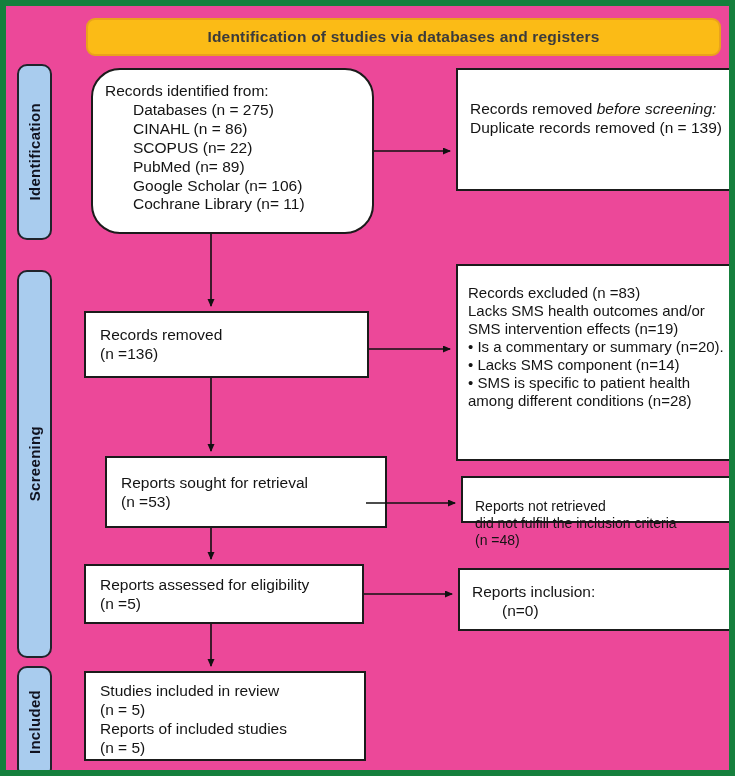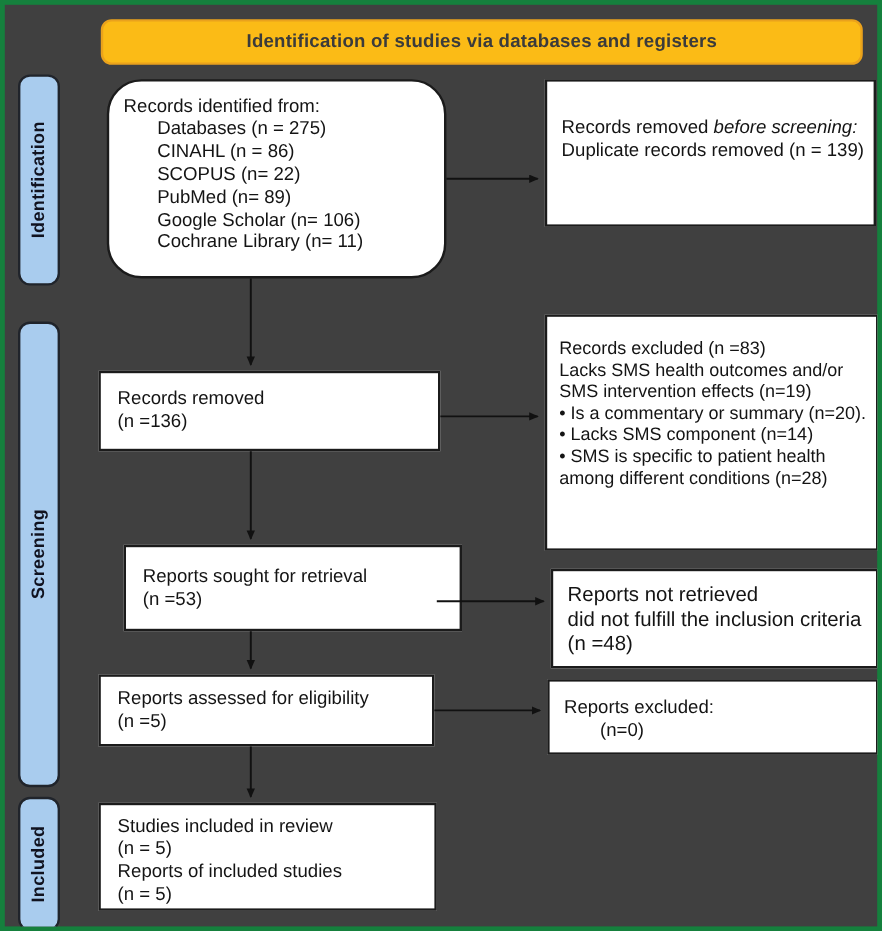--- a/index.html
+++ b/index.html
@@ -1,20 +1,20 @@
 <!DOCTYPE html>
 <html><head>
 <meta charset="utf-8">
 <style>
   html,body{margin:0;padding:0;background:#fff;}
   #page{
     position:relative;
     width:735px;height:776px;
-    background:#404040;
-    border:4px solid #15803d;
+    background:#ec4899;
+    border:6px solid #15803d;
     box-sizing:border-box;
     font-family:"Liberation Sans", sans-serif;
     color:#1a1a1a;
     overflow:hidden;
   }
   
   .banner{
     position:absolute;left:80px;top:12px;width:635px;height:38px;
     background:#FBBB16;border:2px solid #EAA21C;border-radius:9px;
     box-sizing:border-box;
@@ -42,21 +42,21 @@
     box-sizing:border-box;
     font-size:15.5px;line-height:1.22;color:#141414;
   }
   #box-records-identified{left:85px;top:62px;width:283px;height:166px;padding:12px 8px 0 12px;border-radius:29px;}
   #box-records-identified .indent{display:block;margin-left:28px;}
   #box-records-removed{left:450px;top:62px;width:276px;height:123px;padding:30px 8px 0 12px;}
   #box-records-removed .indent{display:block;}
   #box-records-screened{left:78px;top:305px;width:285px;height:67px;padding:13px 10px 0 14px;}
   #box-records-excluded{left:450px;top:258px;width:278px;height:197px;padding:18px 4px 0 10px;font-size:15px;line-height:1.2;}
   #box-reports-sought{left:78px;top:450px;width:282px;height:72px;padding:16px 10px 0 14px;margin-left:21px;}
-  #box-reports-not-retrieved{left:455px;top:470px;width:273px;height:83px;padding:10px 4px 0 12px;font-size:17px;}
+  #box-reports-not-retrieved{left:455px;top:470px;width:273px;height:47px;padding:20px 4px 0 12px;font-size:14px;}
   #box-reports-assessed{left:78px;top:558px;width:280px;height:60px;padding:10px 10px 0 14px;}
   #box-reports-excluded{left:452px;top:562px;width:276px;height:63px;padding:13px 8px 0 12px;}
   #box-reports-excluded .indent{display:block;margin-left:30px;}
   #box-studies-included{left:78px;top:665px;width:282px;height:90px;padding:9px 10px 0 14px;}
   .it{font-style:italic;}
   .line{display:block;}
   
   #arrows{position:absolute;left:0;top:0;width:735px;height:776px;pointer-events:none;}
 </style>
 </head>
@@ -116,21 +116,21 @@
     <span class="line">did not fulfill the inclusion criteria</span>
     <span class="line">(n =48)</span>
   </div>
 
   <div class="fbox" id="box-reports-assessed">
     <span class="line">Reports assessed for eligibility</span>
     <span class="line">(n =5)</span>
   </div>
 
   <div class="fbox" id="box-reports-excluded">
-    <span class="line">Reports excluded:</span>
+    <span class="line">Reports inclusion:</span>
     <span class="indent">(n=0)</span>
   </div>
 
   <div class="fbox" id="box-studies-included">
     <span class="line">Studies included in review</span>
     <span class="line">(n = 5)</span>
     <span class="line">Reports of included studies</span>
     <span class="line">(n = 5)</span>
   </div>
 

